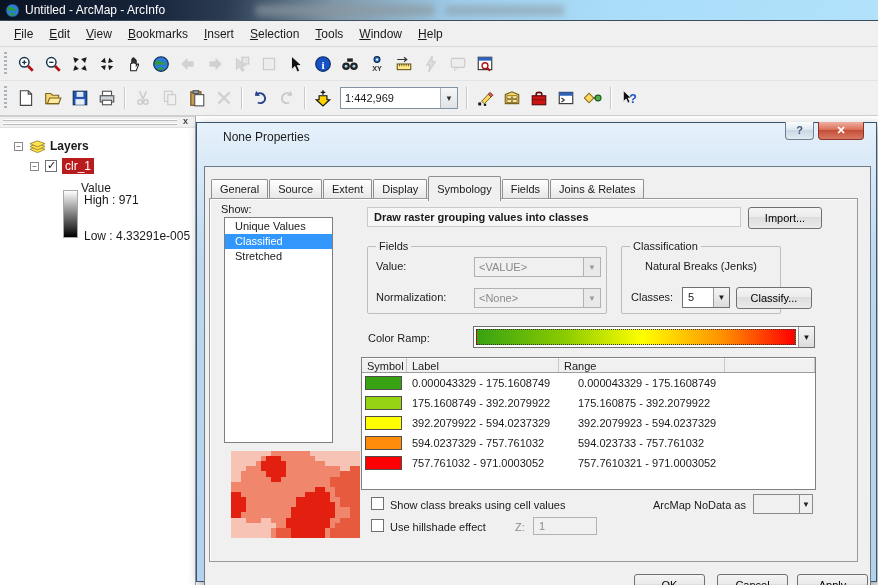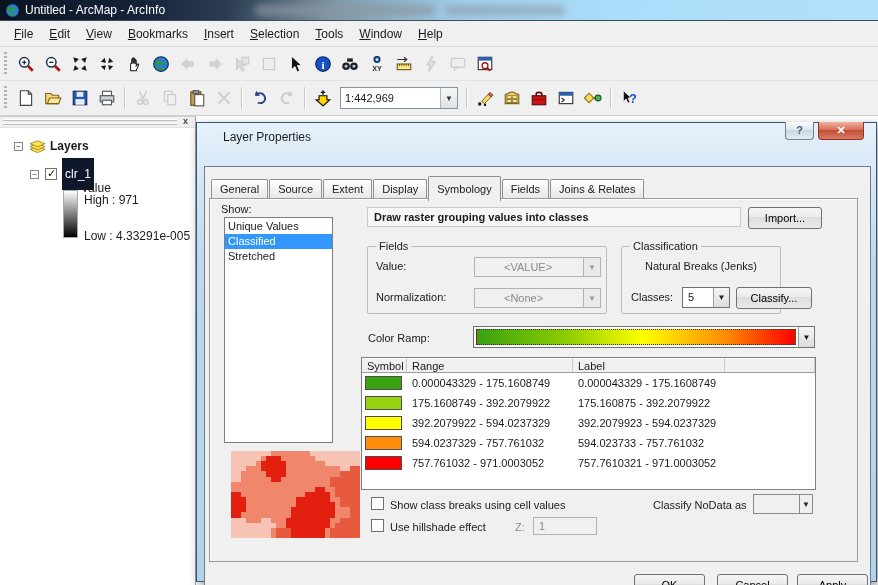--- a/index.html
+++ b/index.html
@@ -35,21 +35,21 @@
 
   
   .toc { position:absolute; left:0; top:116px; width:196px; height:469px; background:#fff;
     border-right:1px solid #9aa4ad; border-top:1px solid #cfcfcf; }
   .toc-head { position:absolute; left:0; top:0; width:100%; height:11px; background:#f0f0f0; border-bottom:1px solid #e0e0e0; }
   .toc-head .ridge { position:absolute; left:3px; right:18px; height:2px; border-top:1px solid #fff; border-bottom:1px solid #bdbdbd; }
   .toc-x { position:absolute; right:4px; top:0px; width:11px; height:10px; font-size:9px; line-height:9px; text-align:center; color:#444; font-weight:bold; }
   .expander { width:9px; height:9px; border:1px solid #888; background:#fff; font-size:8px; line-height:7px; text-align:center; color:#333; display:inline-block; }
   .chk { width:12px; height:12px; border:1px solid #707070; background:#fff; display:inline-block; position:relative; }
   .chk.on::after { content:"✓"; position:absolute; left:1px; top:-2px; font-size:11px; color:#111; }
-  .toc-label-sel { background:#0f172a; color:#fff; padding:9px 3px; }
+  .toc-label-sel { background:#b91c1c; color:#fff; padding:1px 3px; }
   .toc-grad { position:absolute; left:63px; top:189px; width:15px; height:48px; background:linear-gradient(#ffffff,#000000); border:1px solid #aaa; }
 
   
   .dialog { position:absolute; left:196px; top:122px; width:681px; height:460px;
     background:linear-gradient(#e6f1fb,#bdd8ef 30%,#b3d2ec);
     border:1px solid #3a546f; box-shadow:3px 4px 10px rgba(0,0,0,.4); }
   .dlg-title { position:absolute; left:26px; top:7px; font-size:12px; color:#1c1c1c; }
   .dlg-help { position:absolute; right:62px; top:-1px; width:29px; height:18px; border:1px solid #70808f; border-top:none;
     border-radius:0 0 4px 4px; background:linear-gradient(#fbfdfe,#dfe8ef 45%,#c8d6e2 46%,#e2ecf3);
     color:#3e5a77; font-weight:bold; text-align:center; line-height:17px; font-size:11px; }
@@ -60,34 +60,34 @@
 
   .tabs { position:absolute; left:6px; top:9px; display:flex; align-items:flex-end; }
   .tab { border:1px solid #8f8f8f; border-bottom:none; border-radius:2px 2px 0 0; padding:3px 8px 4px 8px;
     background:linear-gradient(#ffffff,#e6e6e6); margin-right:1px; font-size:11px; position:relative; z-index:1; }
   .tab.active { background:#f0f0f0; padding-top:6px; padding-bottom:6px; z-index:3; margin-bottom:-2px; }
   .tabpage { position:absolute; left:4px; top:31px; width:649px; height:364px; background:#f0f0f0;
     border:1px solid #9a9a9a; box-shadow:inset 1px 1px 0 #fdfdfd; z-index:2; }
 
   .lbl { position:absolute; font-size:11px; white-space:nowrap; }
   .listbox { position:absolute; left:14px; top:18px; width:109px; height:226px; background:#fff; border:1px solid #7e7e7e; padding-top:1px; }
-  .li { height:15px; line-height:15px; padding-left:3px; font-size:11px; white-space:nowrap; }
+  .li { height:15px; line-height:15px; padding-left:10px; font-size:11px; white-space:nowrap; }
   .li.sel { background:#3297fd; color:#fff; }
 
   .preview { position:absolute; left:21px; top:252px; width:129px; height:87px; }
   .preview svg { width:100%; height:100%; display:block; }
 
   .hdrbar { position:absolute; left:157px; top:8px; width:374px; height:20px; background:#f6f6f6;
     border:1px solid #cacaca; font-weight:bold; font-size:11px; padding:3px 0 0 6px; }
   .btn { border:1px solid #707070; border-radius:3px; background:linear-gradient(#f4f4f4,#ebebeb 45%,#dddddd 46%,#eaeaea);
     font-size:11px; text-align:center; position:absolute; font-family:inherit; }
   .groupbox { position:absolute; border:1px solid #bdbdbd; border-radius:2px; }
   .groupbox .legend { position:absolute; top:-7px; left:8px; background:#f0f0f0; padding:0 3px; font-size:11px; }
 
-  .dcombo { position:absolute; height:20px; border:1px solid #b2b2b2; background:#f0f0f0; color:#8a8a8a; display:flex;padding-left:25px; }
+  .dcombo { position:absolute; height:20px; border:1px solid #b2b2b2; background:#f0f0f0; color:#8a8a8a; display:flex; }
   .dcombo .txt { flex:1; padding:3px 0 0 4px; font-size:11px; }
   .dcombo .arr { width:17px; border-left:1px solid #b2b2b2; display:flex; align-items:center; justify-content:center; font-size:8px; color:#9a9a9a; background:#e9e9e9; }
   .ecombo { position:absolute; border:1px solid #707070; background:#fff; display:flex; }
   .ecombo .txt { flex:1; padding:3px 0 0 5px; font-size:11px; }
   .ecombo .arr { width:16px; border-left:1px solid #9a9a9a; background:linear-gradient(#f5f5f5,#dcdcdc); display:flex; align-items:center; justify-content:center; font-size:8px; color:#222; }
 
   .ramp { position:absolute; left:263px; top:127px; width:342px; height:22px; border:1px solid #707070; background:#fff; display:flex; }
   .ramp .swatch { flex:1; margin:2px; border:1px dotted #333; }
   .ramp .arr { width:16px; border-left:1px solid #9a9a9a; background:linear-gradient(#f5f5f5,#dcdcdc); display:flex; align-items:center; justify-content:center; font-size:8px; }
 
@@ -399,21 +399,21 @@
     <span class="chk on" style="margin:0 5px 0 6px"></span>
     <span class="toc-label-sel" style="font-size:12px">clr_1</span>
   </div>
   <div class="abs" style="left:81px;top:64px;font-size:12px">Value</div>
   <div class="toc-grad" style="top:73px;left:63px"></div>
   <div class="abs" style="left:84px;top:76px;font-size:12px">High : 971</div>
   <div class="abs" style="left:84px;top:112px;font-size:12px">Low : 4.33291e-005</div>
 </div>
 
 <div class="dialog">
-  <div class="dlg-title">Layer Properties</div>
+  <div class="dlg-title">None Properties</div>
   <div class="dlg-help">?</div>
   <div class="dlg-close">✕</div>
 
   <div class="dlg-content">
 
     <div class="tabs">
       <div class="tab">General</div>
       <div class="tab">Source</div>
       <div class="tab">Extent</div>
       <div class="tab">Display</div>
@@ -476,22 +476,22 @@
 
       <div class="lbl" style="left:158px;top:133px">Color Ramp:</div>
       <div class="ramp">
         <div class="swatch" style="background: linear-gradient(to right, rgb(56, 162, 18) 0%, rgb(140, 204, 0) 28%, rgb(255, 255, 0) 52%, rgb(255, 140, 0) 78%, rgb(255, 0, 0) 100%);"></div>
         <div class="arr">▼</div>
       </div>
 
       <div class="ctable">
         <div class="thead">
           <div class="th c1">Symbol</div>
+          <div class="th c3">Label</div>
           <div class="th c2">Range</div>
-          <div class="th c3">Label</div>
           <div class="th c4"></div>
         </div>
         <div class="trow">
           <div class="c1">
               <div class="sw" style="background: rgb(56, 162, 18);"></div>
             </div>
           <div class="cell c2">0.000043329 - 175.1608749</div>
           <div class="cell c3">0.000043329 - 175.1608749</div>
         </div>
         <div class="trow">
@@ -519,21 +519,21 @@
           <div class="c1">
               <div class="sw" style="background: rgb(255, 0, 0);"></div>
             </div>
           <div class="cell c2">757.761032 - 971.0003052</div>
           <div class="cell c3">757.7610321 - 971.0003052</div>
         </div>
       </div>
 
       <div class="cb" style="left:161px;top:298px"></div>
       <div class="lbl" style="left:180px;top:300px">Show class breaks using cell values</div>
-      <div class="lbl" style="left:443px;top:300px">Classify NoData as</div>
+      <div class="lbl" style="left:443px;top:300px">ArcMap NoData as</div>
       <div class="nodata">
         <div class="fill"></div>
         <div class="arr">▼</div>
       </div>
       <div class="cb" style="left:161px;top:320px"></div>
       <div class="lbl" style="left:180px;top:322px">Use hillshade effect</div>
       <div class="lbl" style="left:305px;top:322px;color:#8a8a8a">Z:</div>
       <div class="zbox">1</div>
     </div>
 

